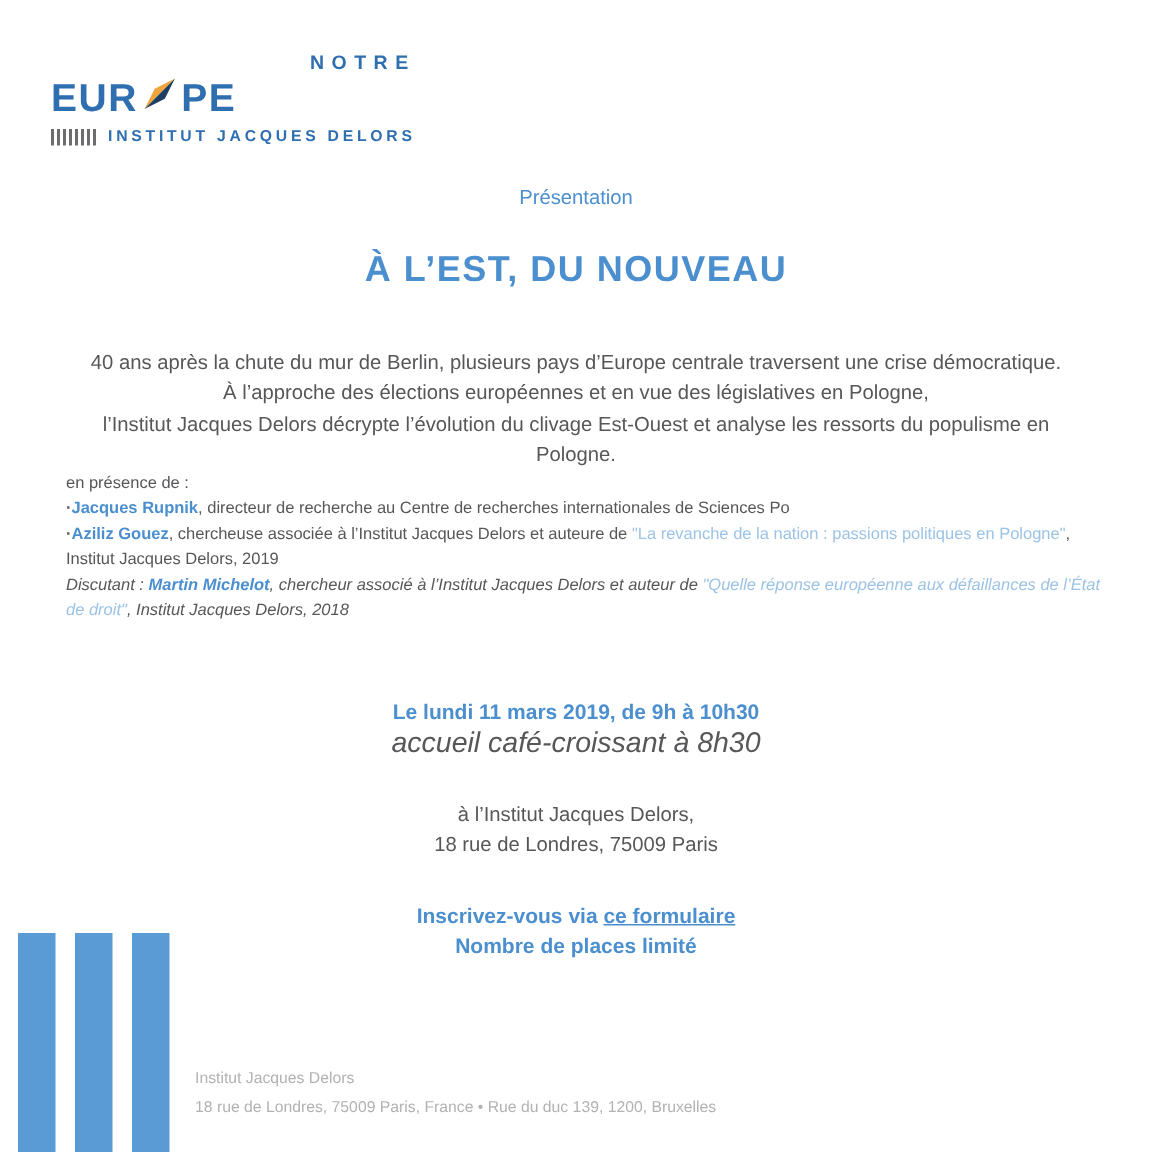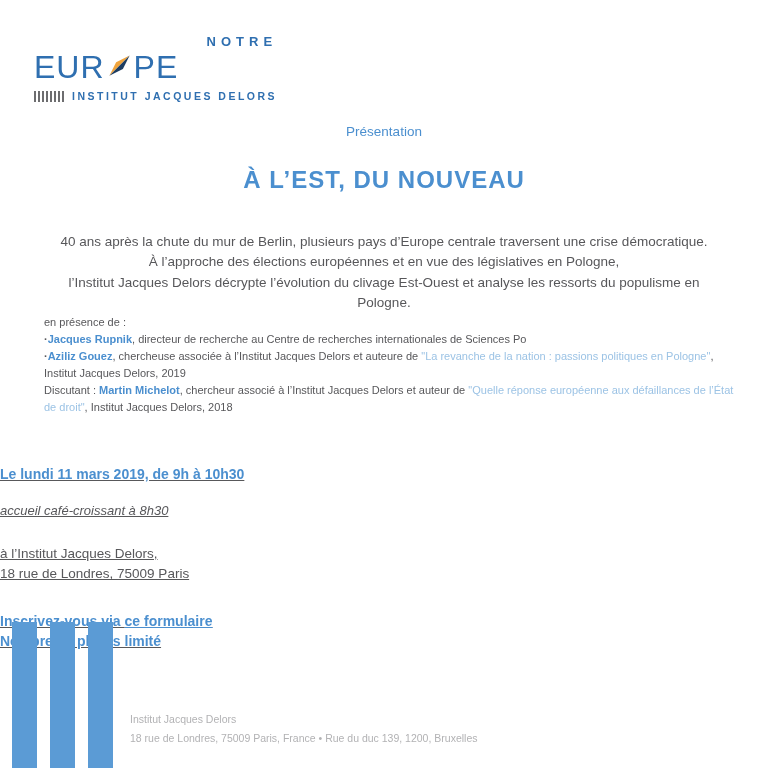--- a/index.html
+++ b/index.html
@@ -15,21 +15,21 @@
     margin: 0 auto;
   }
 
   
   .logo { position: absolute; top: 34px; left: 34px; }
   .logo-notre {
     font-size: 13px; font-weight: bold; color: #2f6fb0;
     letter-spacing: 5px; margin-left: 3px; text-align: right;
   }
   .logo-europe {
-    font-size: 32px; font-weight: 400; color: #2f6fb0;
+    font-size: 26px; font-weight: 700; color: #2f6fb0;
     display: flex; align-items: center; line-height: 1; margin-top: 2px;
     letter-spacing: 1px;
   }
   .compass { display: inline-flex; width: 27px; height: 27px; margin: 0 1px; position: relative; top: -2px; }
   .logo-bottom { display: flex; align-items: center; gap: 8px; margin-top: 7px; }
   .barcode {
     display: inline-block; width: 30px; height: 11px;
     background: repeating-linear-gradient(90deg, #6d6d6f 0 2px, transparent 2px 4px);
   }
   .logo-inst { font-size: 10.5px; font-weight: bold; color: #2f6fb0; letter-spacing: 2.5px; }
@@ -52,27 +52,27 @@
   }
 
   
   .speakers {
     position: absolute; top: 314px; left: 44px; right: 34px;
     font-size: 11px; line-height: 1.55; color: #57575a;
   }
   .speakers p { margin: 0; }
   .speaker-name { color: #4b8fcf; font-weight: bold; }
   .quote { color: #9cc3e5; }
-  .italic-line { }
+  .italic-line { font-style: italic; }
   .bullet { font-weight: bold; }
 
   
-  .details { position: absolute; top: 466px; left: 0; right: 0; text-align: left; text-decoration: underline; }
+  .details { position: absolute; top: 466px; left: 0; right: 0; text-align: center; }
   .date { color: #4b8fcf; font-weight: bold; font-size: 14px; }
-  .welcome { font-style: italic; font-size: 13px; margin-top: 21px; color: #57575a; }
+  .welcome { font-style: italic; font-size: 19px; margin-top: 3px; color: #57575a; }
   .venue { font-size: 13.5px; margin-top: 26px; line-height: 1.5; color: #57575a; }
   .register { color: #4b8fcf; font-weight: bold; font-size: 14px; margin-top: 28px; }
   .register a { color: #4b8fcf; text-decoration: underline; cursor: pointer; }
   .capacity { color: #4b8fcf; font-weight: bold; font-size: 14px; margin-top: 4px; }
 
   
   .bars { position: absolute; left: 12px; bottom: 0; display: flex; gap: 13px; }
   .bar { display: block; width: 25px; height: 146px; background: #5b9bd5; }
   .footer {
     position: absolute; left: 130px; top: 710px;

